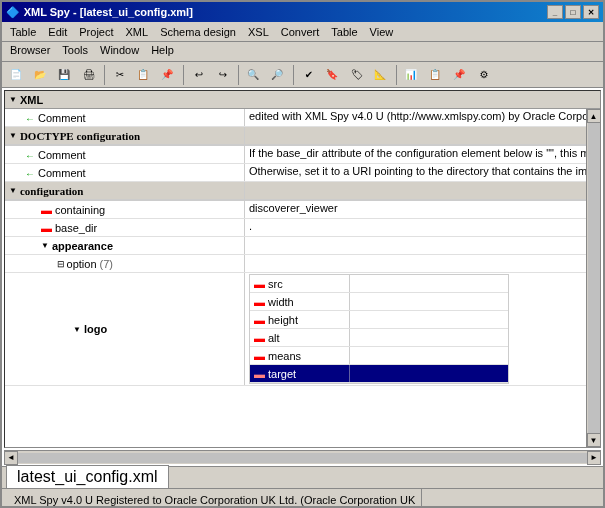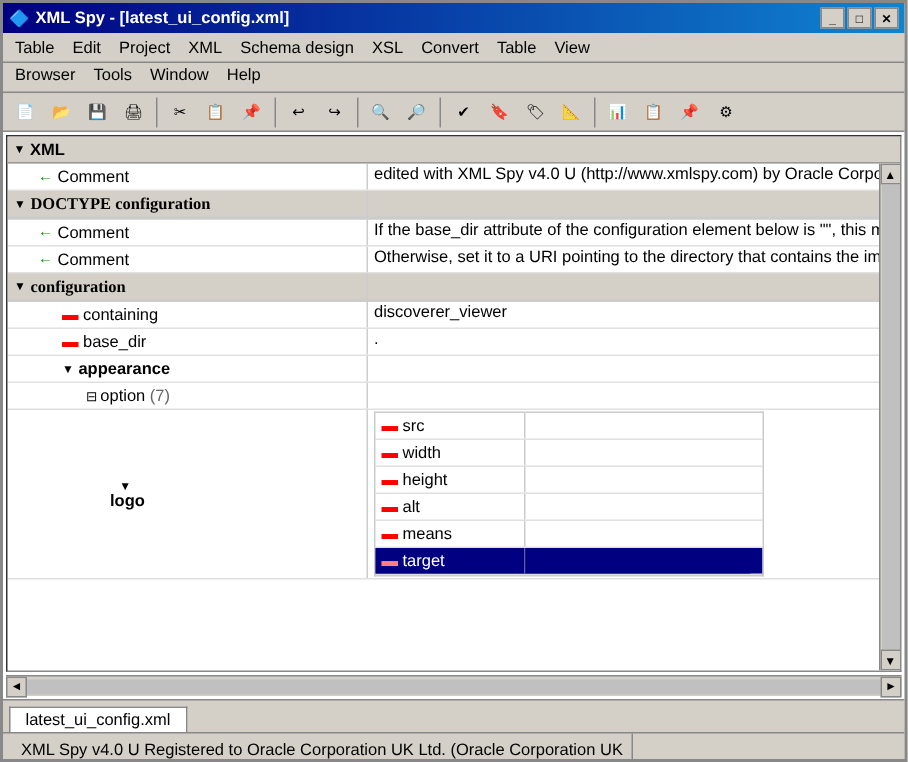--- a/index.html
+++ b/index.html
@@ -153,21 +153,21 @@
       font-family: Liberation Serif, serif;
     }
     
     .tri { margin-right: 3px; font-size: 8px; }
     .tri-down::before { content: '▼'; }
     .comment-icon { color: #009900; margin-right: 3px; font-size: 10px; }
     .required-icon { color: red; margin-right: 3px; }
     .indent1 { padding-left: 16px; }
     .indent2 { padding-left: 32px; }
     .indent3 { padding-left: 48px; }
-    .indent4 { padding-left: 64px; flex-direction: column; }
+    .indent4 { padding-left: 64px; }
     
     .h-scroll {
       height: 14px;
       background: #d4d0c8;
       border-top: 1px solid #888;
       display: flex;
       align-items: center;
     }
     .scroll-btn {
       width: 14px; height: 14px;
@@ -185,21 +185,21 @@
     .bottom-tabs {
       display: flex;
       background: #d4d0c8;
       border-top: 1px solid #888;
       height: 22px;
       align-items: flex-end;
       padding: 0 4px;
     }
     .tab {
       padding: 2px 10px;
-      font-size: 11px;
+      font-size: 16px;
       border: 1px solid #888;
       border-bottom: none;
       background: #d4d0c8;
       margin-right: 2px;
       cursor: pointer;
     }
     .tab.active {
       background: white;
       font-weight: normal;
     }

